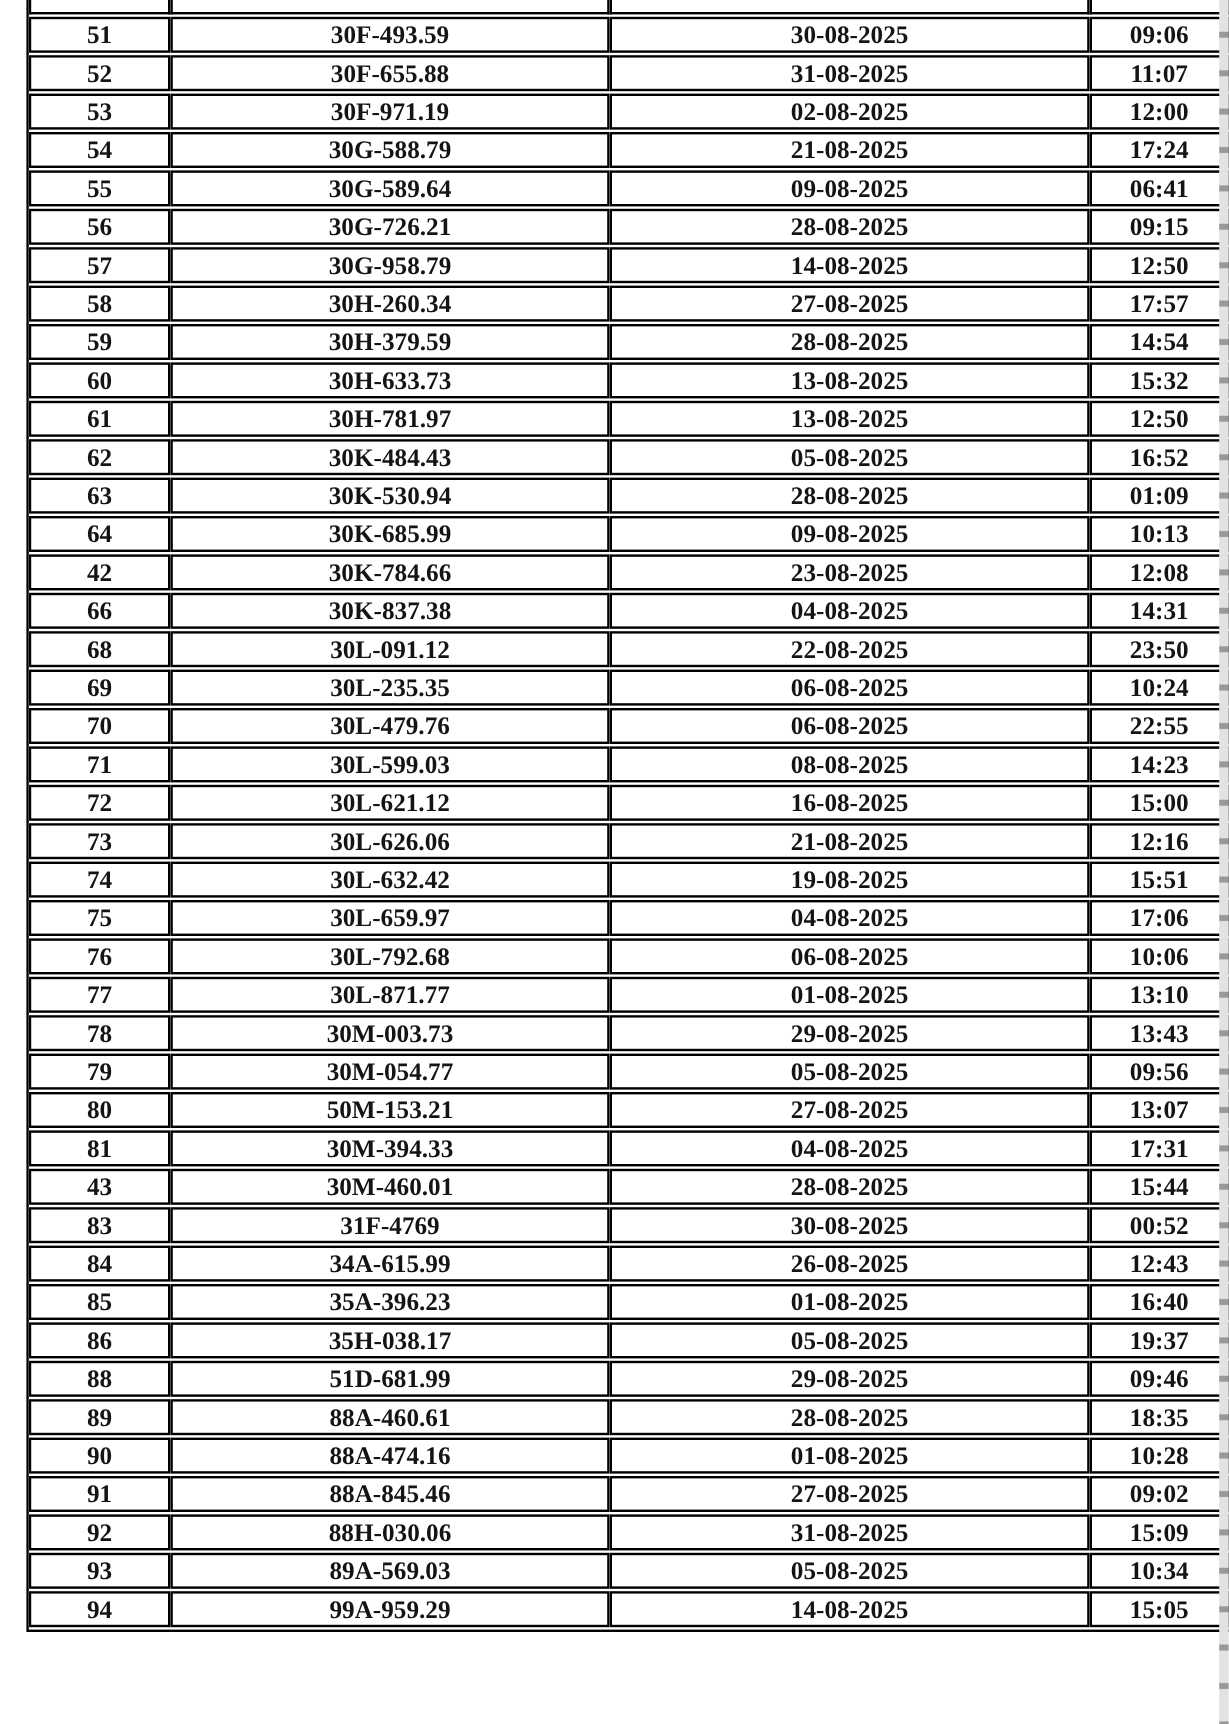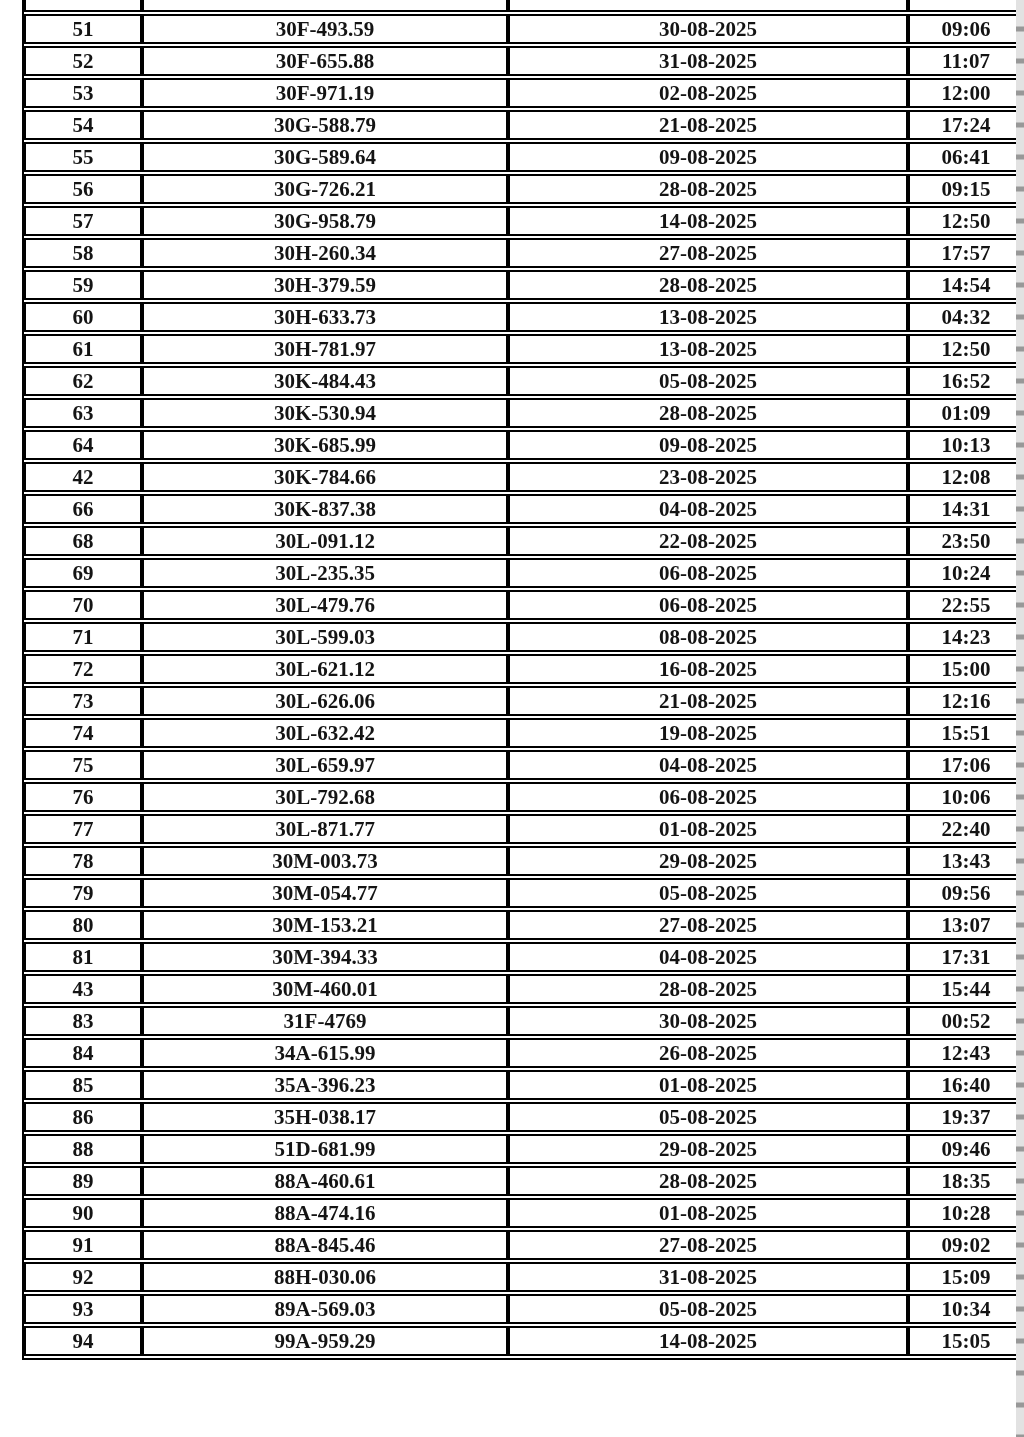--- a/index.html
+++ b/index.html
@@ -133,21 +133,21 @@
         <tr>
     <td>59</td>
     <td>30H-379.59</td>
     <td>28-08-2025</td>
     <td>14:54</td>
   </tr>
         <tr>
     <td>60</td>
     <td>30H-633.73</td>
     <td>13-08-2025</td>
-    <td>04:32</td>
+    <td>15:32</td>
   </tr>
         <tr>
     <td>61</td>
     <td>30H-781.97</td>
     <td>13-08-2025</td>
     <td>12:50</td>
   </tr>
         <tr>
     <td>62</td>
     <td>30K-484.43</td>
@@ -229,37 +229,37 @@
         <tr>
     <td>76</td>
     <td>30L-792.68</td>
     <td>06-08-2025</td>
     <td>10:06</td>
   </tr>
         <tr>
     <td>77</td>
     <td>30L-871.77</td>
     <td>01-08-2025</td>
-    <td>22:40</td>
+    <td>13:10</td>
   </tr>
         <tr>
     <td>78</td>
     <td>30M-003.73</td>
     <td>29-08-2025</td>
     <td>13:43</td>
   </tr>
         <tr>
     <td>79</td>
     <td>30M-054.77</td>
     <td>05-08-2025</td>
     <td>09:56</td>
   </tr>
         <tr>
     <td>80</td>
-    <td>30M-153.21</td>
+    <td>50M-153.21</td>
     <td>27-08-2025</td>
     <td>13:07</td>
   </tr>
         <tr>
     <td>81</td>
     <td>30M-394.33</td>
     <td>04-08-2025</td>
     <td>17:31</td>
   </tr>
         <tr>

